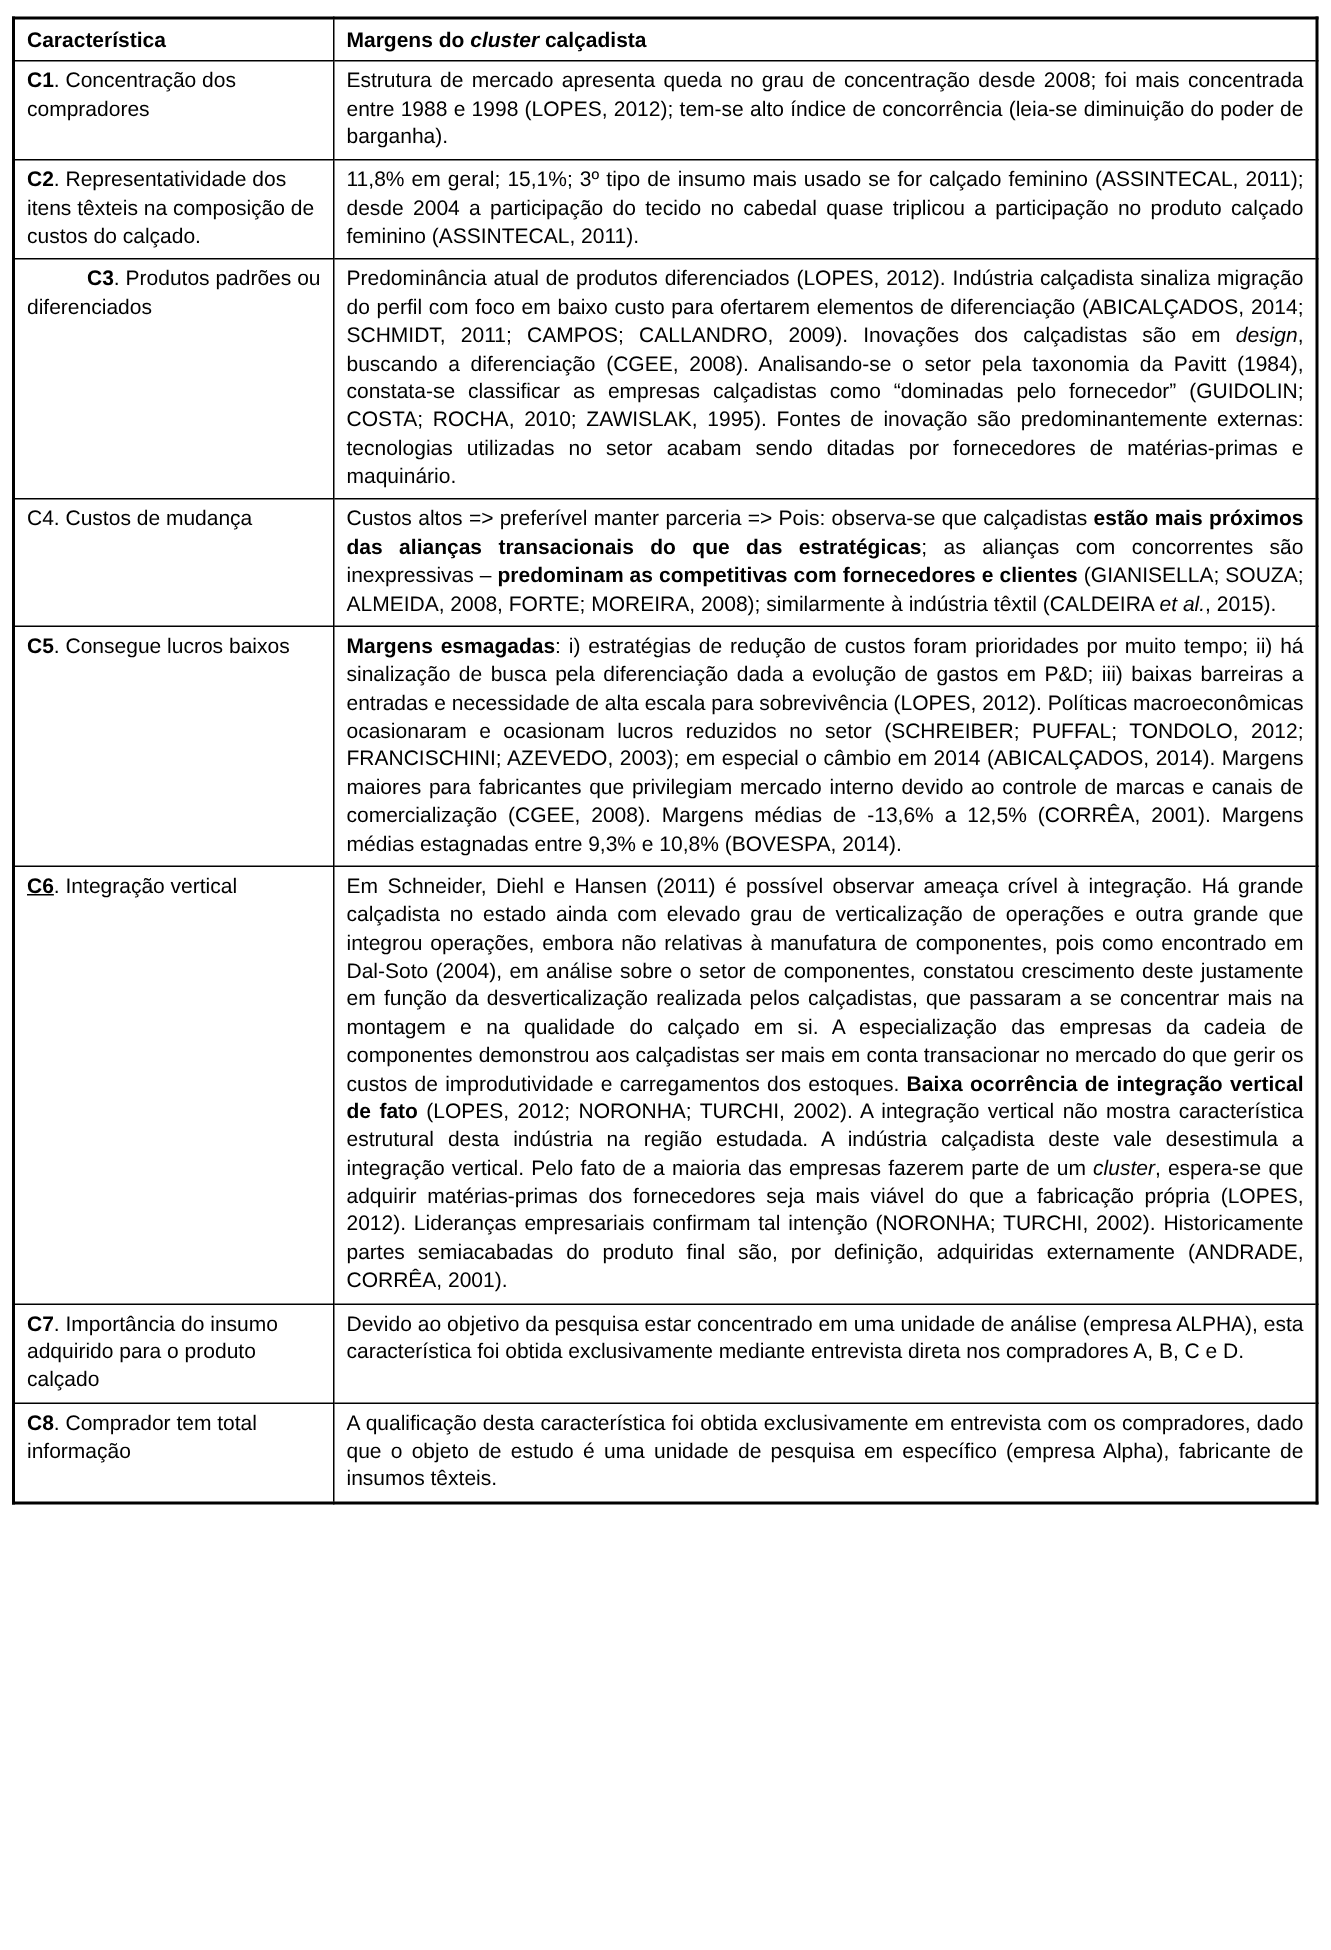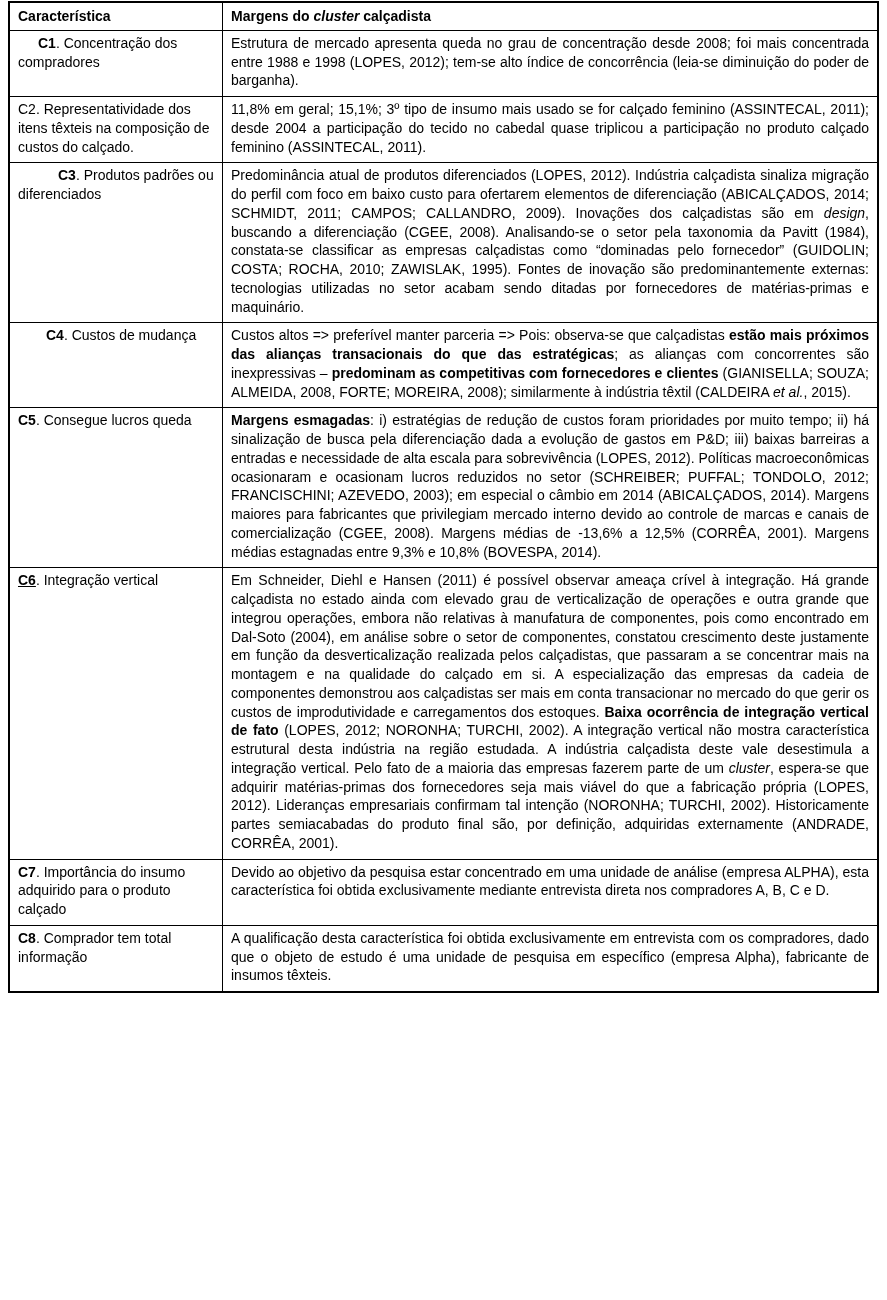--- a/index.html
+++ b/index.html
@@ -6,21 +6,21 @@
     margin: 0;
     padding: 0;
     background: #ffffff;
     color: #000000;
     font-family: "Liberation Sans", "DejaVu Sans", sans-serif;
   }
   .page {
     width: 887px;
     min-height: 1300px;
     box-sizing: border-box;
-    padding: 1px 8px;
+    padding: 11px 8px;
     background: #ffffff;
   }
   table.char-table {
     width: 871px;
     border-collapse: collapse;
     border: 2px solid #000000;
     table-layout: fixed;
   }
   .char-table th, .char-table td {
     border: 1px solid #000000;
@@ -46,41 +46,41 @@
   <table class="char-table">
     <thead>
       <tr>
         <th class="col-label">Característica</th>
         <th class="col-content"><span>Margens do </span><span style="font-style: italic;">cluster</span><span> calçadista</span></th>
       </tr>
     </thead>
     <tbody id="table-body">
 
         <tr>
-          <td class="col-label"><span style="font-weight: bold; margin-left: 20px;">C1</span><span>. Concentração dos compradores</span></td>
+          <td class="col-label"><span style="font-weight: bold;">C1</span><span>. Concentração dos compradores</span></td>
           <td class="col-content"><span>Estrutura de mercado apresenta queda no grau de concentração desde 2008; foi mais concentrada entre 1988 e 1998 (LOPES, 2012); tem-se alto índice de concorrência (leia-se diminuição do poder de barganha).</span></td>
         </tr>
 
         <tr>
-          <td class="col-label"><span style="font-weight: normal;">C2</span><span>. Representatividade dos itens têxteis na composição de custos do calçado.</span></td>
+          <td class="col-label"><span style="font-weight: bold;">C2</span><span>. Representatividade dos itens têxteis na composição de custos do calçado.</span></td>
           <td class="col-content"><span>11,8% em geral; 15,1%; 3º tipo de insumo mais usado se for calçado feminino (ASSINTECAL, 2011); desde 2004 a participação do tecido no cabedal quase triplicou a participação no produto calçado feminino (ASSINTECAL, 2011).</span></td>
         </tr>
 
         <tr>
           <td class="col-label"><span style="font-weight: bold; margin-left: 40px;">C3</span><span>. Produtos padrões ou diferenciados</span></td>
           <td class="col-content"><span>Predominância atual de produtos diferenciados (LOPES, 2012). Indústria calçadista sinaliza migração do perfil com foco em baixo custo para ofertarem elementos de diferenciação (ABICALÇADOS, 2014; SCHMIDT, 2011; CAMPOS; CALLANDRO, 2009). Inovações dos calçadistas são em </span><span style="font-style: italic;">design</span><span>, buscando a diferenciação (CGEE, 2008). Analisando-se o setor pela taxonomia da Pavitt (1984), constata-se classificar as empresas calçadistas como “dominadas pelo fornecedor” (GUIDOLIN; COSTA; ROCHA, 2010; ZAWISLAK, 1995). Fontes de inovação são predominantemente externas: tecnologias utilizadas no setor acabam sendo ditadas por fornecedores de matérias-primas e maquinário.</span></td>
         </tr>
 
         <tr>
-          <td class="col-label"><span style="font-weight: bold; margin-left: 28px;">C4</span><span>. Custos de mudança</span></td>
+          <td class="col-label"><span style="font-weight: normal;">C4</span><span>. Custos de mudança</span></td>
           <td class="col-content"><span>Custos altos =&gt; preferível manter parceria =&gt; Pois: observa-se que calçadistas </span><span style="font-weight: bold;">estão mais próximos das alianças transacionais do que das estratégicas</span><span>; as alianças com concorrentes são inexpressivas – </span><span style="font-weight: bold;">predominam as competitivas com fornecedores e clientes</span><span> (GIANISELLA; SOUZA; ALMEIDA, 2008, FORTE; MOREIRA, 2008); similarmente à indústria têxtil (CALDEIRA </span><span style="font-style: italic;">et al.</span><span>, 2015).</span></td>
         </tr>
 
         <tr>
-          <td class="col-label"><span style="font-weight: bold;">C5</span><span>. Consegue lucros queda</span></td>
+          <td class="col-label"><span style="font-weight: bold;">C5</span><span>. Consegue lucros baixos</span></td>
           <td class="col-content"><span style="font-weight: bold;">Margens esmagadas</span><span>: i) estratégias de redução de custos foram prioridades por muito tempo; ii) há sinalização de busca pela diferenciação dada a evolução de gastos em P&amp;D; iii) baixas barreiras a entradas e necessidade de alta escala para sobrevivência (LOPES, 2012). Políticas macroeconômicas ocasionaram e ocasionam lucros reduzidos no setor (SCHREIBER; PUFFAL; TONDOLO, 2012; FRANCISCHINI; AZEVEDO, 2003); em especial o câmbio em 2014 (ABICALÇADOS, 2014). Margens maiores para fabricantes que privilegiam mercado interno devido ao controle de marcas e canais de comercialização (CGEE, 2008). Margens médias de -13,6% a 12,5% (CORRÊA, 2001). Margens médias estagnadas entre 9,3% e 10,8% (BOVESPA, 2014).</span></td>
         </tr>
 
         <tr>
           <td class="col-label"><span style="font-weight: bold; text-decoration: underline;">C6</span><span>. Integração vertical</span></td>
           <td class="col-content"><span>Em Schneider, Diehl e Hansen (2011) é possível observar ameaça crível à integração. Há grande calçadista no estado ainda com elevado grau de verticalização de operações e outra grande que integrou operações, embora não relativas à manufatura de componentes, pois como encontrado em Dal-Soto (2004), em análise sobre o setor de componentes, constatou crescimento deste justamente em função da desverticalização realizada pelos calçadistas, que passaram a se concentrar mais na montagem e na qualidade do calçado em si. A especialização das empresas da cadeia de componentes demonstrou aos calçadistas ser mais em conta transacionar no mercado do que gerir os custos de improdutividade e carregamentos dos estoques. </span><span style="font-weight: bold;">Baixa ocorrência de integração vertical de fato</span><span> (LOPES, 2012; NORONHA; TURCHI, 2002). A integração vertical não mostra característica estrutural desta indústria na região estudada. A indústria calçadista deste vale desestimula a integração vertical. Pelo fato de a maioria das empresas fazerem parte de um </span><span style="font-style: italic;">cluster</span><span>, espera-se que adquirir matérias-primas dos fornecedores seja mais viável do que a fabricação própria (LOPES, 2012). Lideranças empresariais confirmam tal intenção (NORONHA; TURCHI, 2002). Historicamente partes semiacabadas do produto final são, por definição, adquiridas externamente (ANDRADE, CORRÊA, 2001).</span></td>
         </tr>
 
         <tr>
           <td class="col-label"><span style="font-weight: bold;">C7</span><span>. Importância do insumo adquirido para o produto calçado</span></td>

